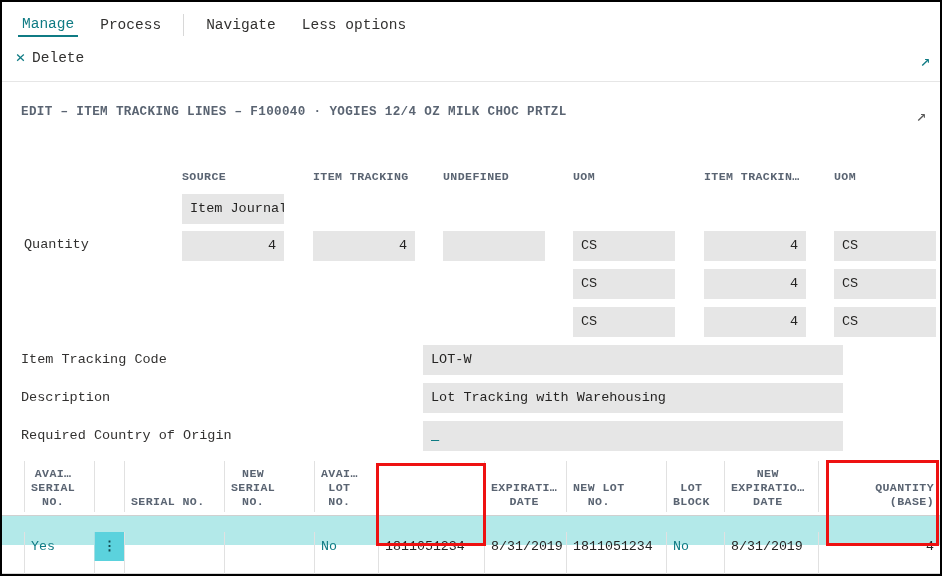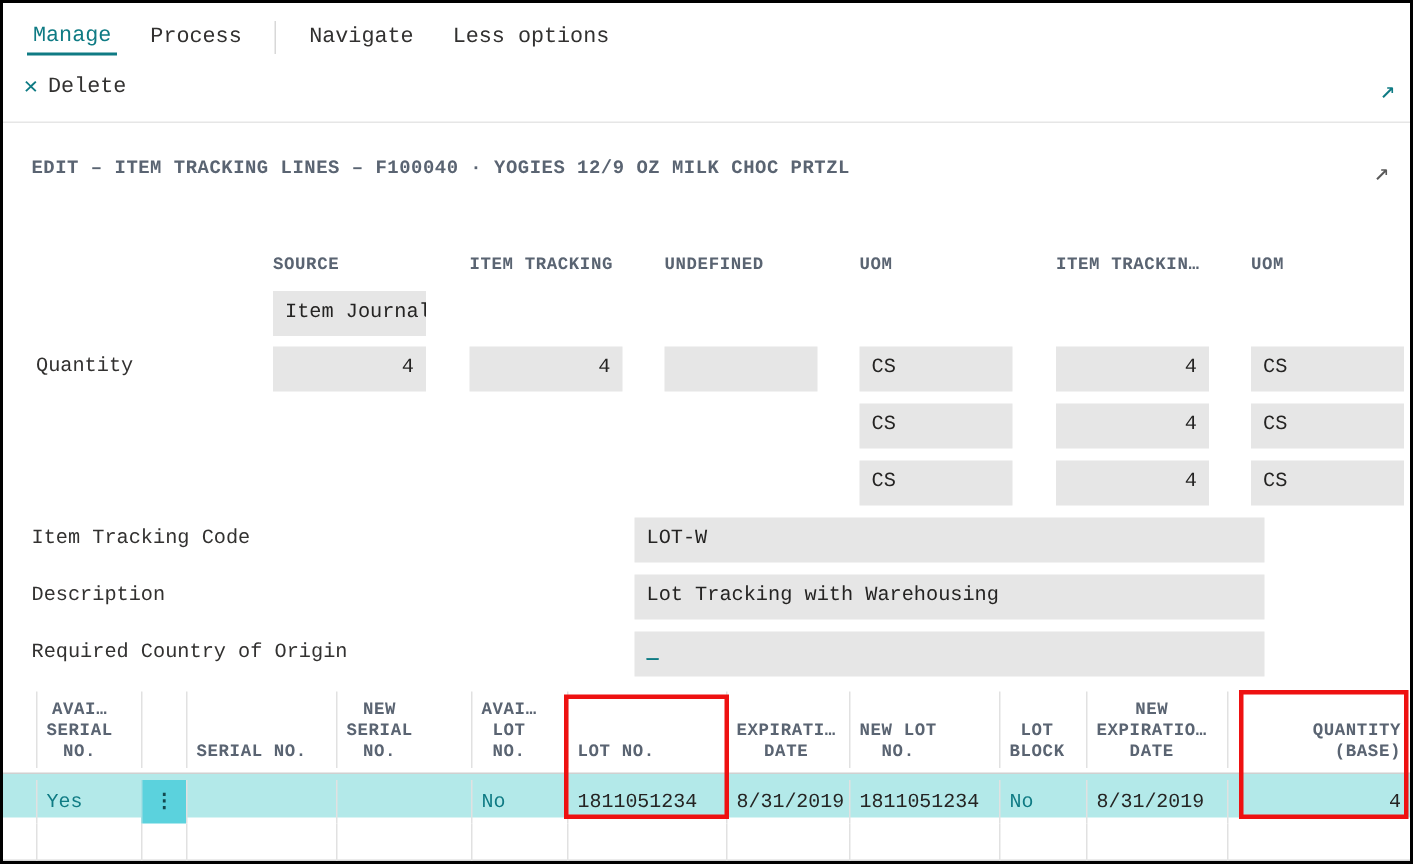--- a/index.html
+++ b/index.html
@@ -174,21 +174,21 @@
   }
   .th.noborder { border-left: none; }
   .th.right { justify-content: flex-end; text-align: right; }
 
   .trow {
     position: absolute;
     left: 0; width: 938px; height: 29px;
   }
   .trow.selected { background: #b3e9e9; }
   .td {
-    position: absolute; top: 4px; height: 29px;
+    position: absolute; top: 16px; height: 29px;
     font-size: 13.3px;
     line-height: 29px;
     color: #252423;
     padding: 0 6px;
     white-space: nowrap; overflow: hidden;
     border-left: 1px solid #e1e1e1;
   }
   .td.noborder { border-left: none; }
   .td.link { color: #0f7b84; }
   .td.right { text-align: right; }
@@ -239,21 +239,21 @@
       <div class="act">
         <span class="xicon">✕</span>
         <span>Delete</span>
       </div>
     </div>
   </div>
 
   <div class="corner-arrow-1">↗</div>
   <div class="corner-arrow-2">↗</div>
 
-  <div class="page-title">EDIT – ITEM TRACKING LINES – F100040 · YOGIES 12/9 OZ MILK CHOC PRTZL</div>
+  <div class="page-title">EDIT – ITEM TRACKING LINES – F100040 · YOGIES 12/4 OZ MILK CHOC PRTZL</div>
 
   <div class="qgrid">
 
     <div class="qcol-hdr" style="left:180px; top:8px;">SOURCE</div>
     <div class="qcol-hdr" style="left:311px; top:8px;">ITEM TRACKING</div>
     <div class="qcol-hdr" style="left:441px; top:8px;">UNDEFINED</div>
     <div class="qcol-hdr" style="left:571px; top:8px;">UOM</div>
     <div class="qcol-hdr" style="left:702px; top:8px;">ITEM TRACKIN…</div>
     <div class="qcol-hdr" style="left:832px; top:8px;">UOM</div>
 
@@ -300,21 +300,20 @@
 SERIAL
 NO.</div>
       <div class="th" style="left:92px;  width:30px;"></div>
       <div class="th" style="left:122px; width:100px;">SERIAL NO.</div>
       <div class="th" style="left:222px; width:90px;">NEW
 SERIAL
 NO.</div>
       <div class="th" style="left:312px; width:64px;">AVAI…
 LOT
 NO.</div>
-      <div class="th" style="left:376px; width:106px;">LOT NO.</div>
       <div class="th" style="left:482px; width:82px;">EXPIRATI…
 DATE</div>
       <div class="th" style="left:564px; width:100px;">NEW LOT
 NO.</div>
       <div class="th" style="left:664px; width:58px;">LOT
 BLOCK</div>
       <div class="th" style="left:722px; width:94px;">NEW
 EXPIRATIO…
 DATE</div>
       <div class="th right" style="left:816px; width:122px;">QUANTITY

